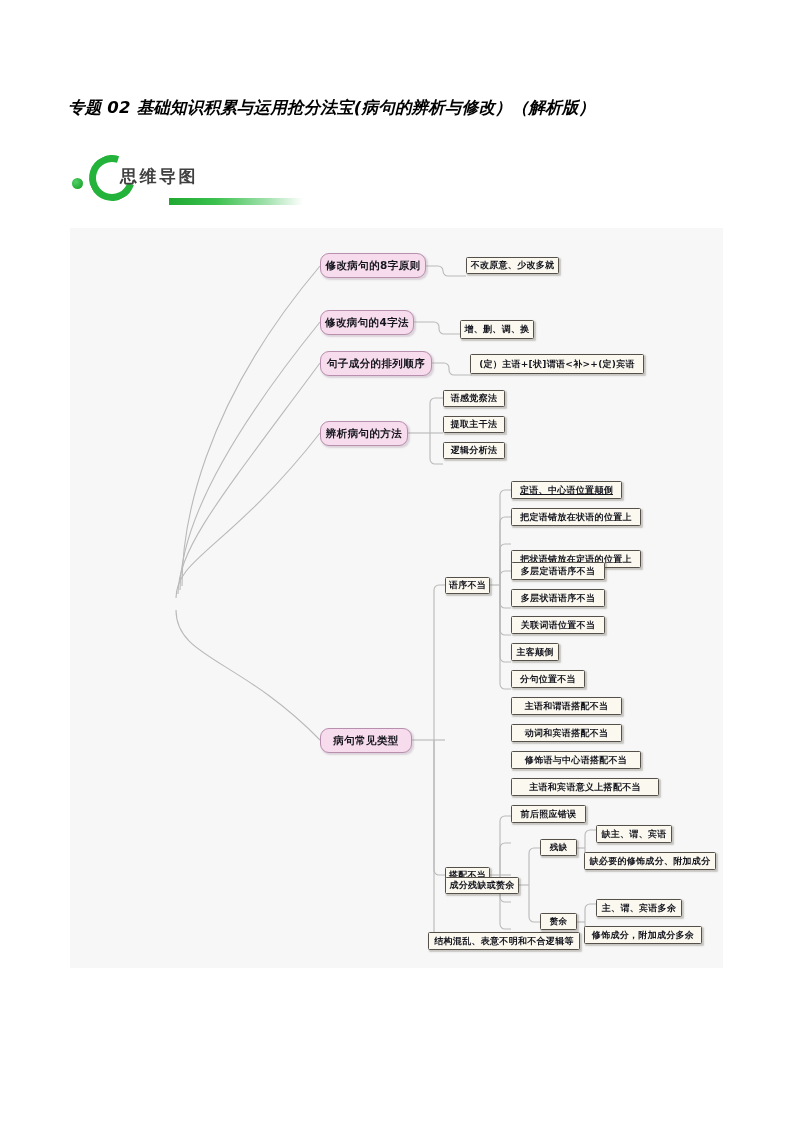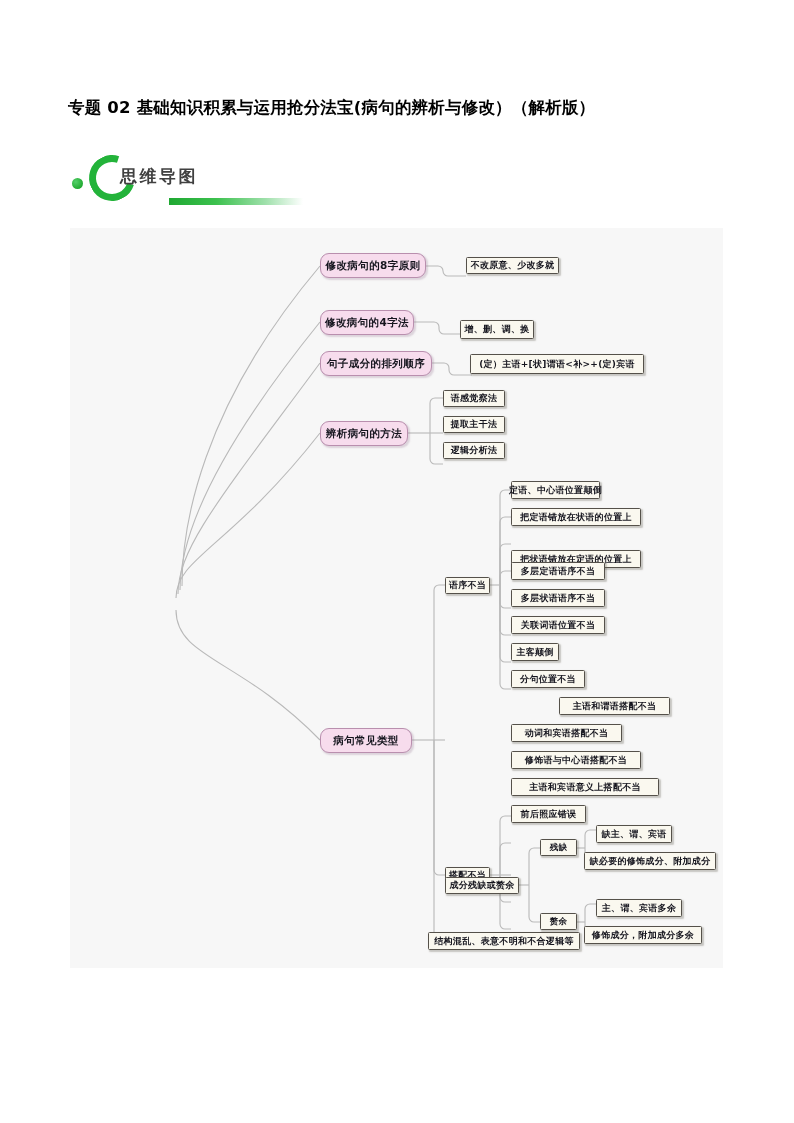--- a/index.html
+++ b/index.html
@@ -19,20 +19,21 @@
   .doc-title {
     position: absolute;
     left: 68px;
     top: 97px;
     width: 680px;
     font-size: 16.5px;
     font-weight: bold;
     color: #000000;
     letter-spacing: 0.2px;
     white-space: nowrap;
+    font-style: italic;
   }
 
   
   .section-head {
     position: absolute;
     left: 70px;
     top: 152px;
     width: 300px;
     height: 62px;
   }
@@ -234,37 +235,37 @@
   <div class="node node-cream" style="left:373px; top:214px; width:62px; height:17px;">逻辑分析法</div>
 
   <div class="node node-cream" style="left:375px; top:349px; width:45px; height:17px;">语序不当</div>
 
   <div class="node node-cream" style="left:375px; top:639px; width:45px; height:17px;">搭配不当</div>
 
   <div class="node node-cream" style="left:375px; top:649px; width:74px; height:17px;">成分残缺或赘余</div>
 
   <div class="node node-cream" style="left:358px; top:704px; width:152px; height:18px;">结构混乱、表意不明和不合逻辑等</div>
 
-  <div class="node node-cream" style="left:441px; top:253px; width:89px; height:18px;">定语、中心语位置颠倒</div>
+  <div class="node node-cream" style="left:441px; top:253px; width:111px; height:18px;text-decoration:underline;">定语、中心语位置颠倒</div>
 
   <div class="node node-cream" style="left:441px; top:280px; width:130px; height:18px;">把定语错放在状语的位置上</div>
 
   <div class="node node-cream" style="left:441px; top:307px; width:130px; height:18px;margin-top:15px;">把状语错放在定语的位置上</div>
 
   <div class="node node-cream" style="left:441px; top:334px; width:94px; height:18px;">多层定语语序不当</div>
 
   <div class="node node-cream" style="left:441px; top:361px; width:94px; height:18px;">多层状语语序不当</div>
 
   <div class="node node-cream" style="left:441px; top:388px; width:94px; height:18px;">关联词语位置不当</div>
 
   <div class="node node-cream" style="left:441px; top:415px; width:48px; height:18px;">主客颠倒</div>
 
   <div class="node node-cream" style="left:441px; top:442px; width:74px; height:18px;">分句位置不当</div>
 
-  <div class="node node-cream" style="left:441px; top:469px; width:111px; height:18px;margin-left:48px;">主语和谓语搭配不当</div>
+  <div class="node node-cream" style="left:441px; top:469px; width:111px; height:18px;">主语和谓语搭配不当</div>
 
   <div class="node node-cream" style="left:441px; top:496px; width:111px; height:18px;">动词和宾语搭配不当</div>
 
   <div class="node node-cream" style="left:441px; top:523px; width:130px; height:18px;">修饰语与中心语搭配不当</div>
 
   <div class="node node-cream" style="left:441px; top:550px; width:148px; height:18px;">主语和宾语意义上搭配不当</div>
 
   <div class="node node-cream" style="left:441px; top:577px; width:75px; height:18px;">前后照应错误</div>
 
   <div class="node node-cream small" style="left:470px; top:611px; width:37px; height:17px;">残缺</div>

